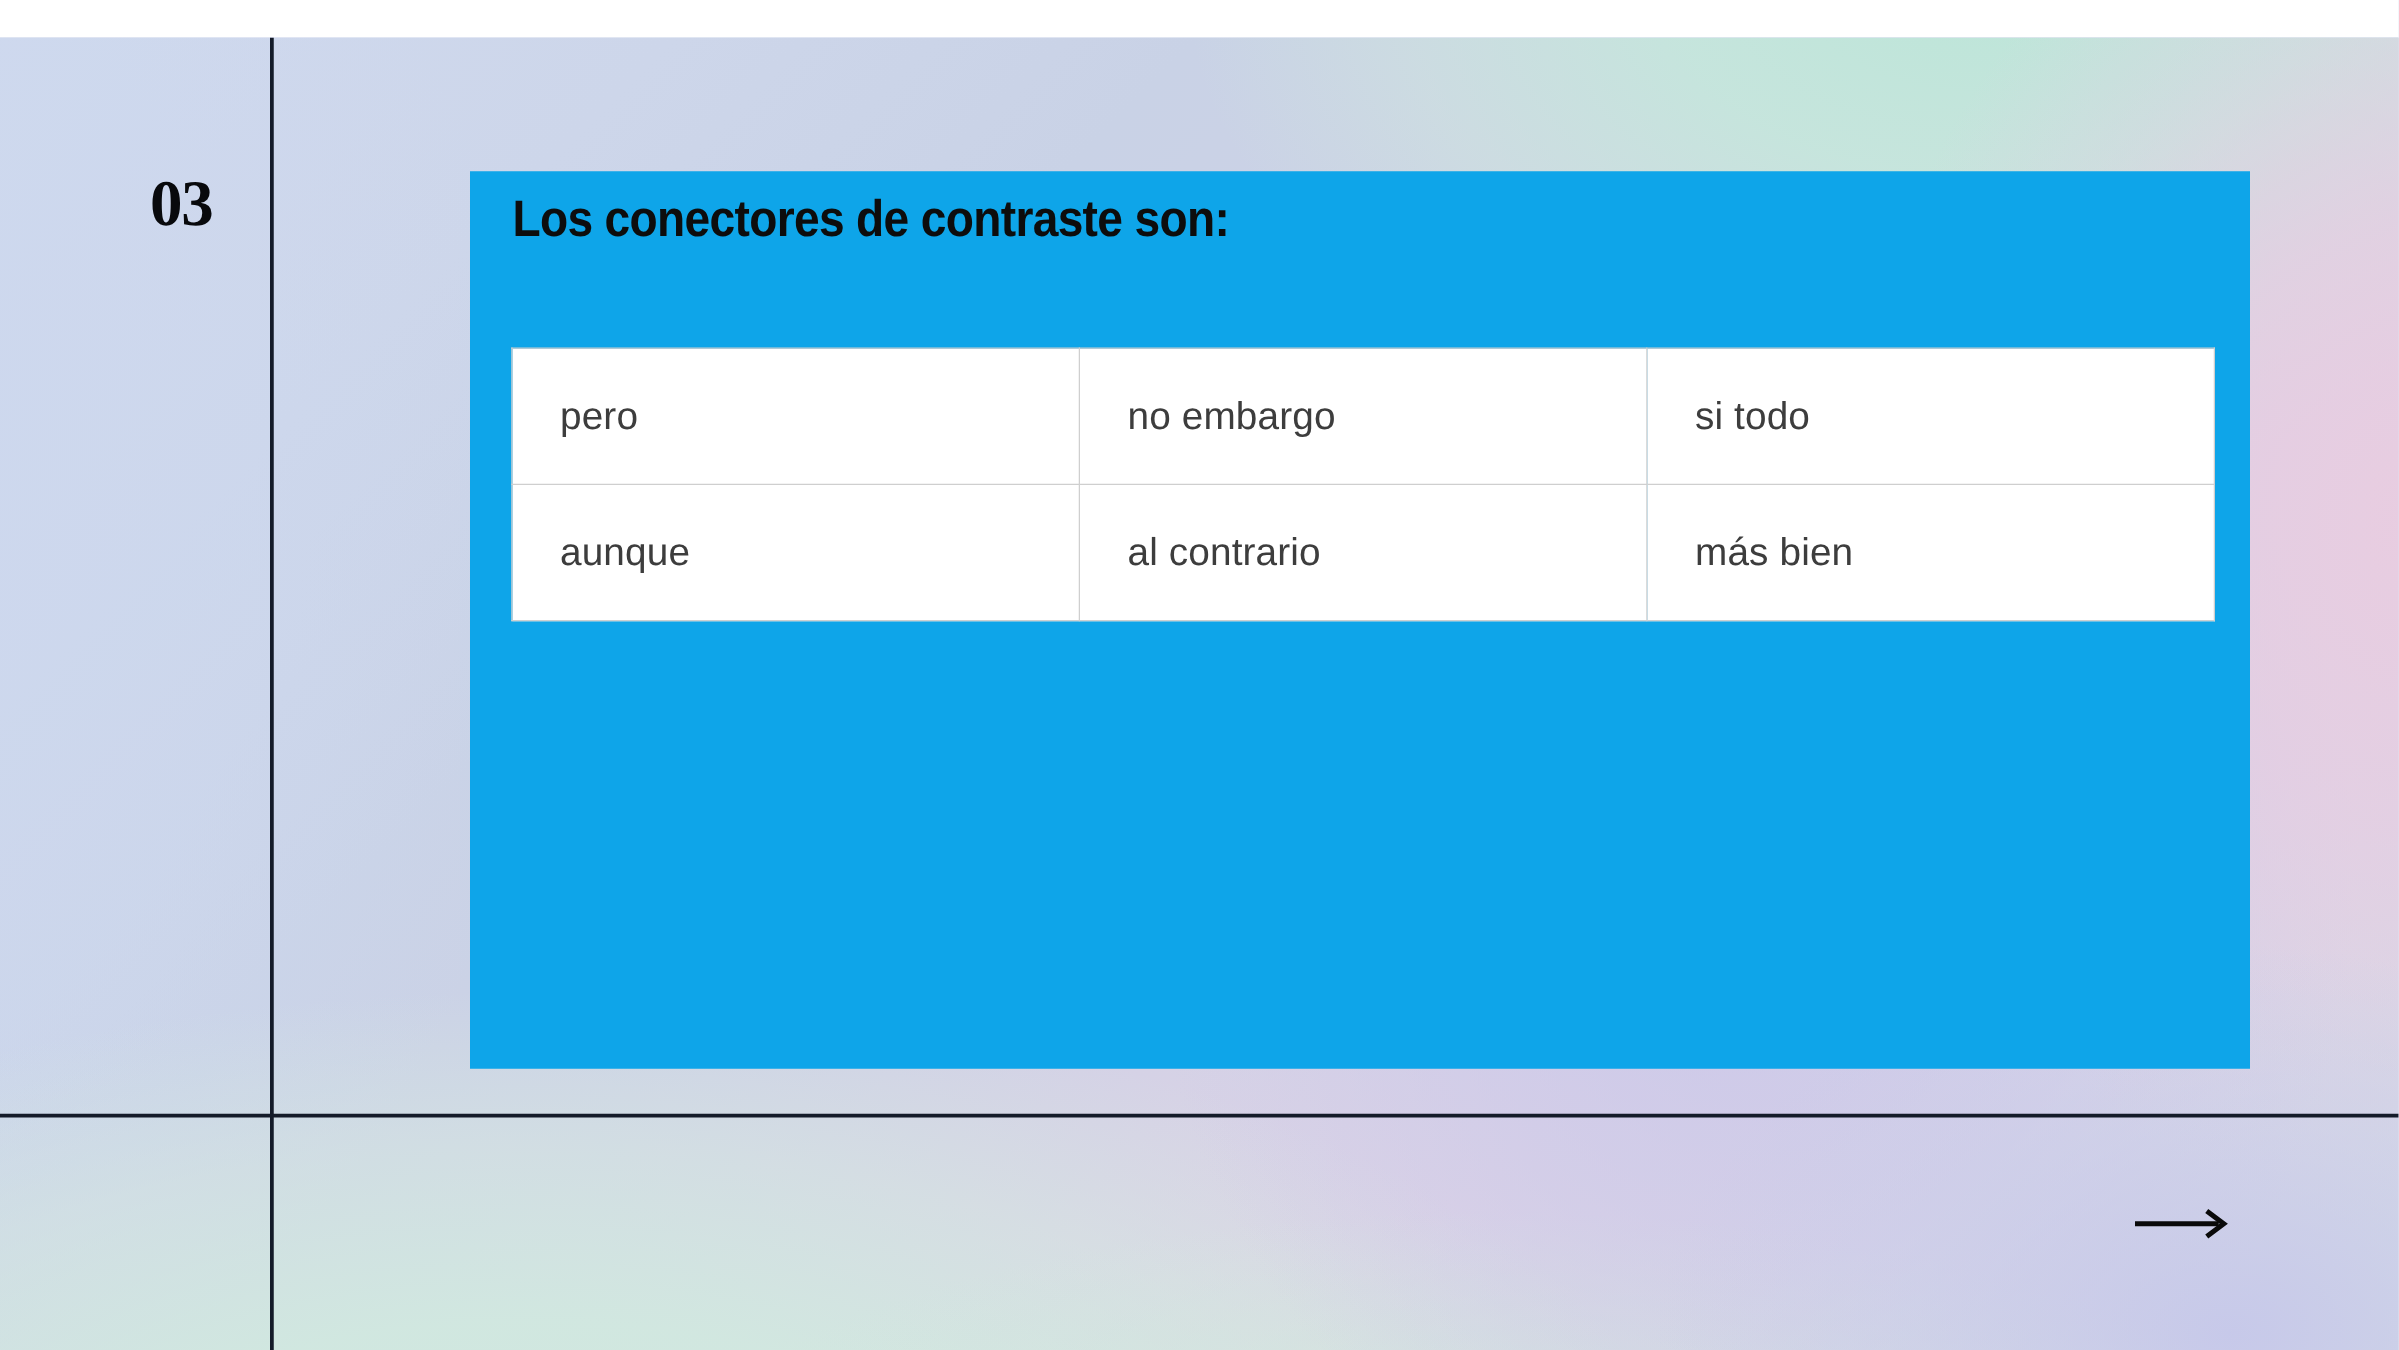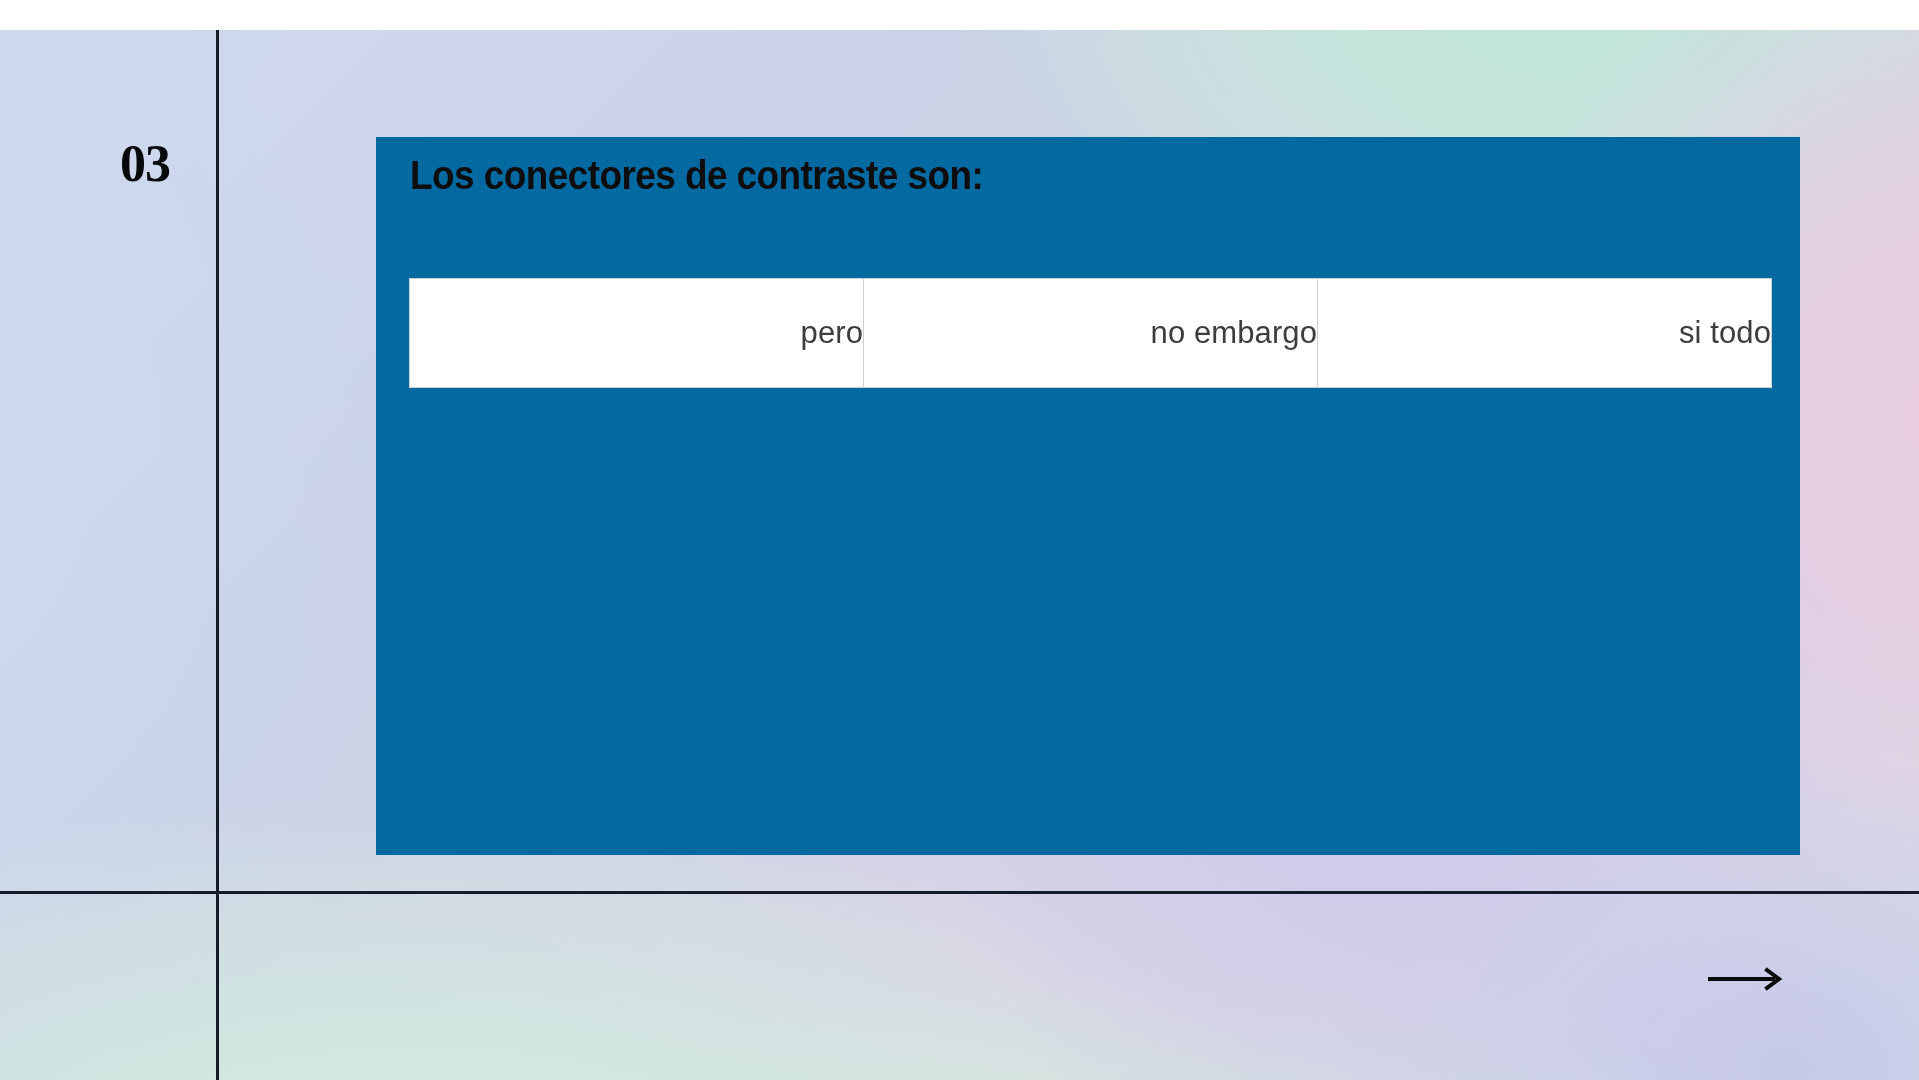--- a/index.html
+++ b/index.html
@@ -126,21 +126,21 @@
   }
 
   
   .card {
     position: absolute;
     left: 376px;
     top: 107px;
     width: 424px;
     height: 718px;
     width: 1424px;
-    background: #0369a1;
+    background: #0ea5e9;
   }
 
   .card-title {
     position: absolute;
     left: 34px;
     top: 14px;
     font-family: "Liberation Sans Narrow", "Liberation Sans", sans-serif;
     font-weight: bold;
     font-size: 41px;
     line-height: 1.2;
@@ -167,21 +167,20 @@
     font-family: "Liberation Sans", sans-serif;
     font-weight: 400;
     font-size: 31px;
     color: #3d3d3d;
     letter-spacing: 0.1px;
     vertical-align: middle;
     white-space: nowrap;
   }
   .conn-table tr.row-odd td {
     background: #ffffff;
-    text-align: right;
   }
   .conn-table tr.row-even td {
     background: #f4f4f4;
   }
 
   
   .next-arrow {
     position: absolute;
     left: 1707px;
     top: 936px;
@@ -212,20 +211,25 @@
 
     <div class="card-title">Los conectores de contraste son:</div>
 
     <table class="conn-table">
       <tbody>
         <tr class="row-odd">
           <td>pero</td>
           <td>no embargo</td>
           <td>si todo</td>
         </tr>
+        <tr class="row-odd">
+          <td>aunque</td>
+          <td>al contrario</td>
+          <td>más bien</td>
+        </tr>
       </tbody>
     </table>
 
   </div>
 
   <div class="next-arrow">
     <svg width="82" height="26" viewBox="0 0 82 26">
       <line x1="1" y1="13" x2="68" y2="13" stroke="#0a0a0a" stroke-width="4"></line>
       <polyline points="60,4 72,13 60,22" fill="none" stroke="#0a0a0a" stroke-width="4" stroke-linecap="square" stroke-linejoin="miter"></polyline>
     </svg>

